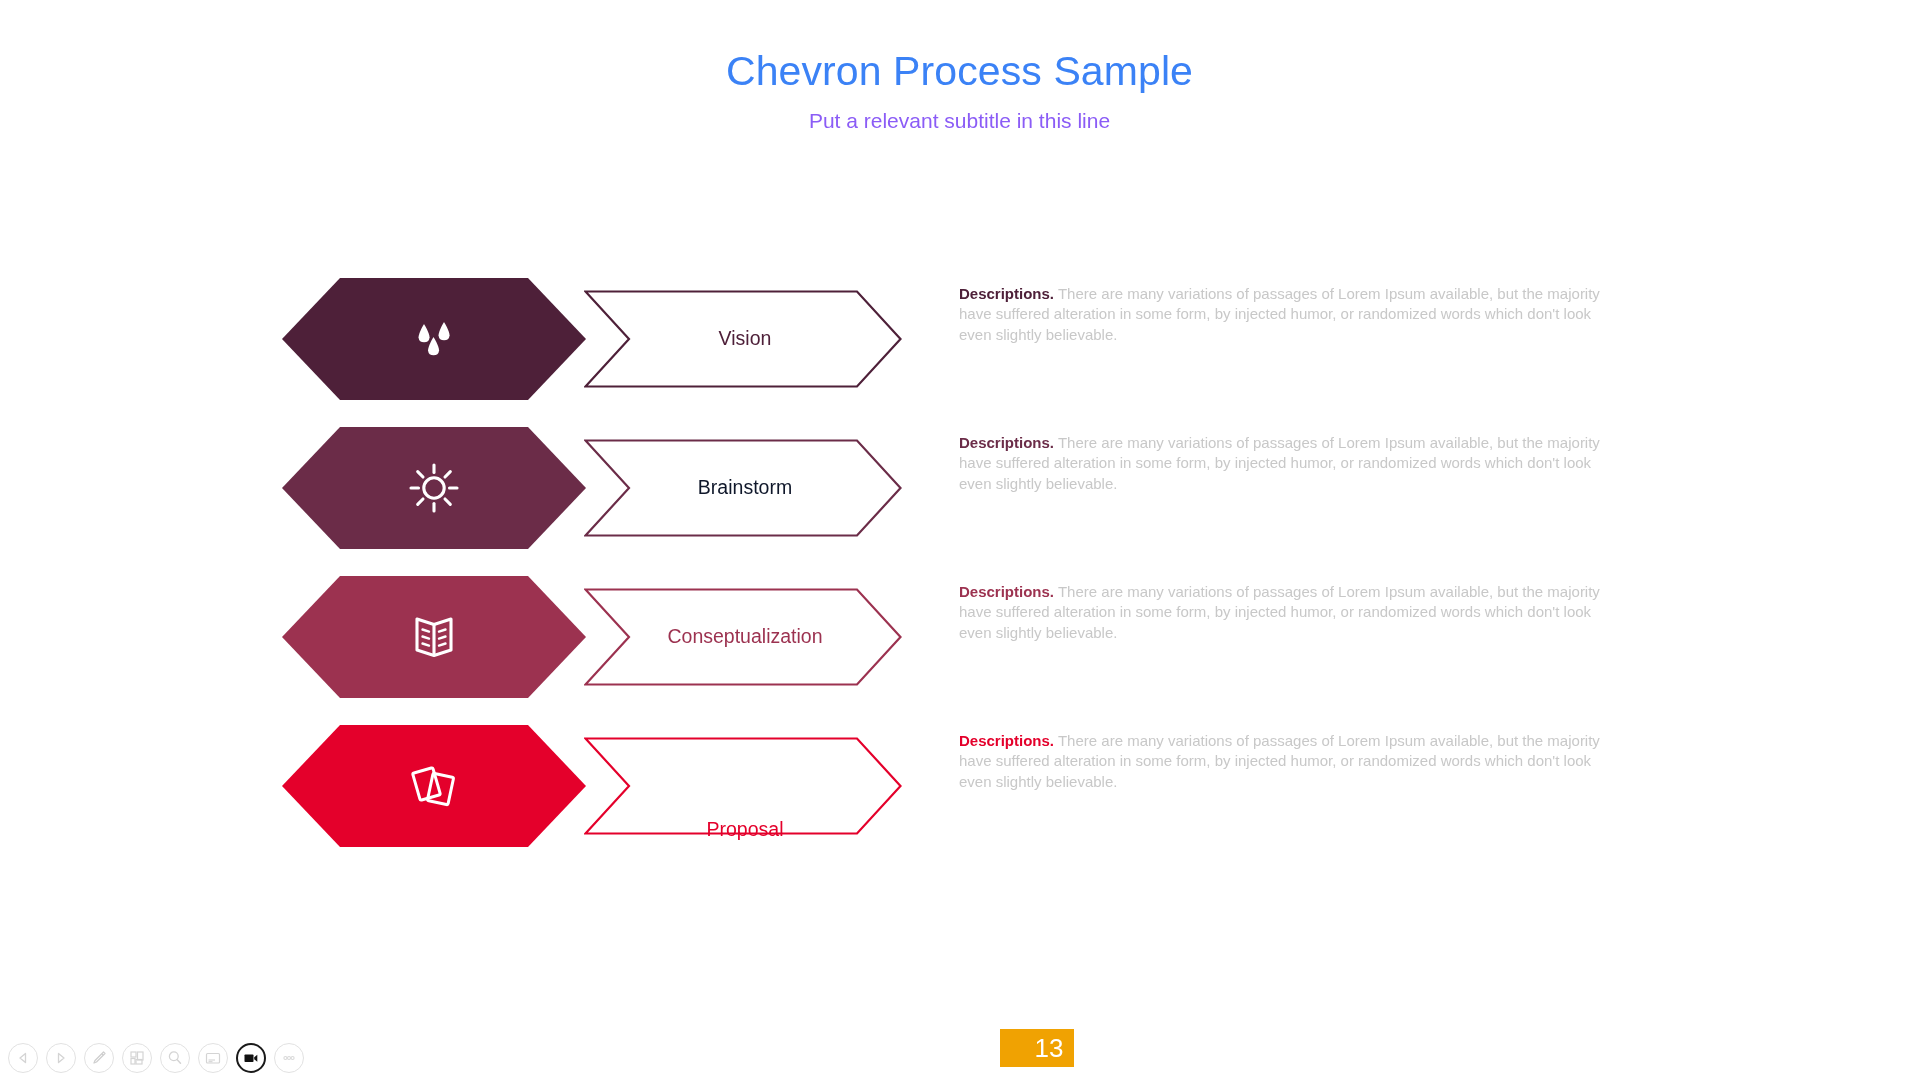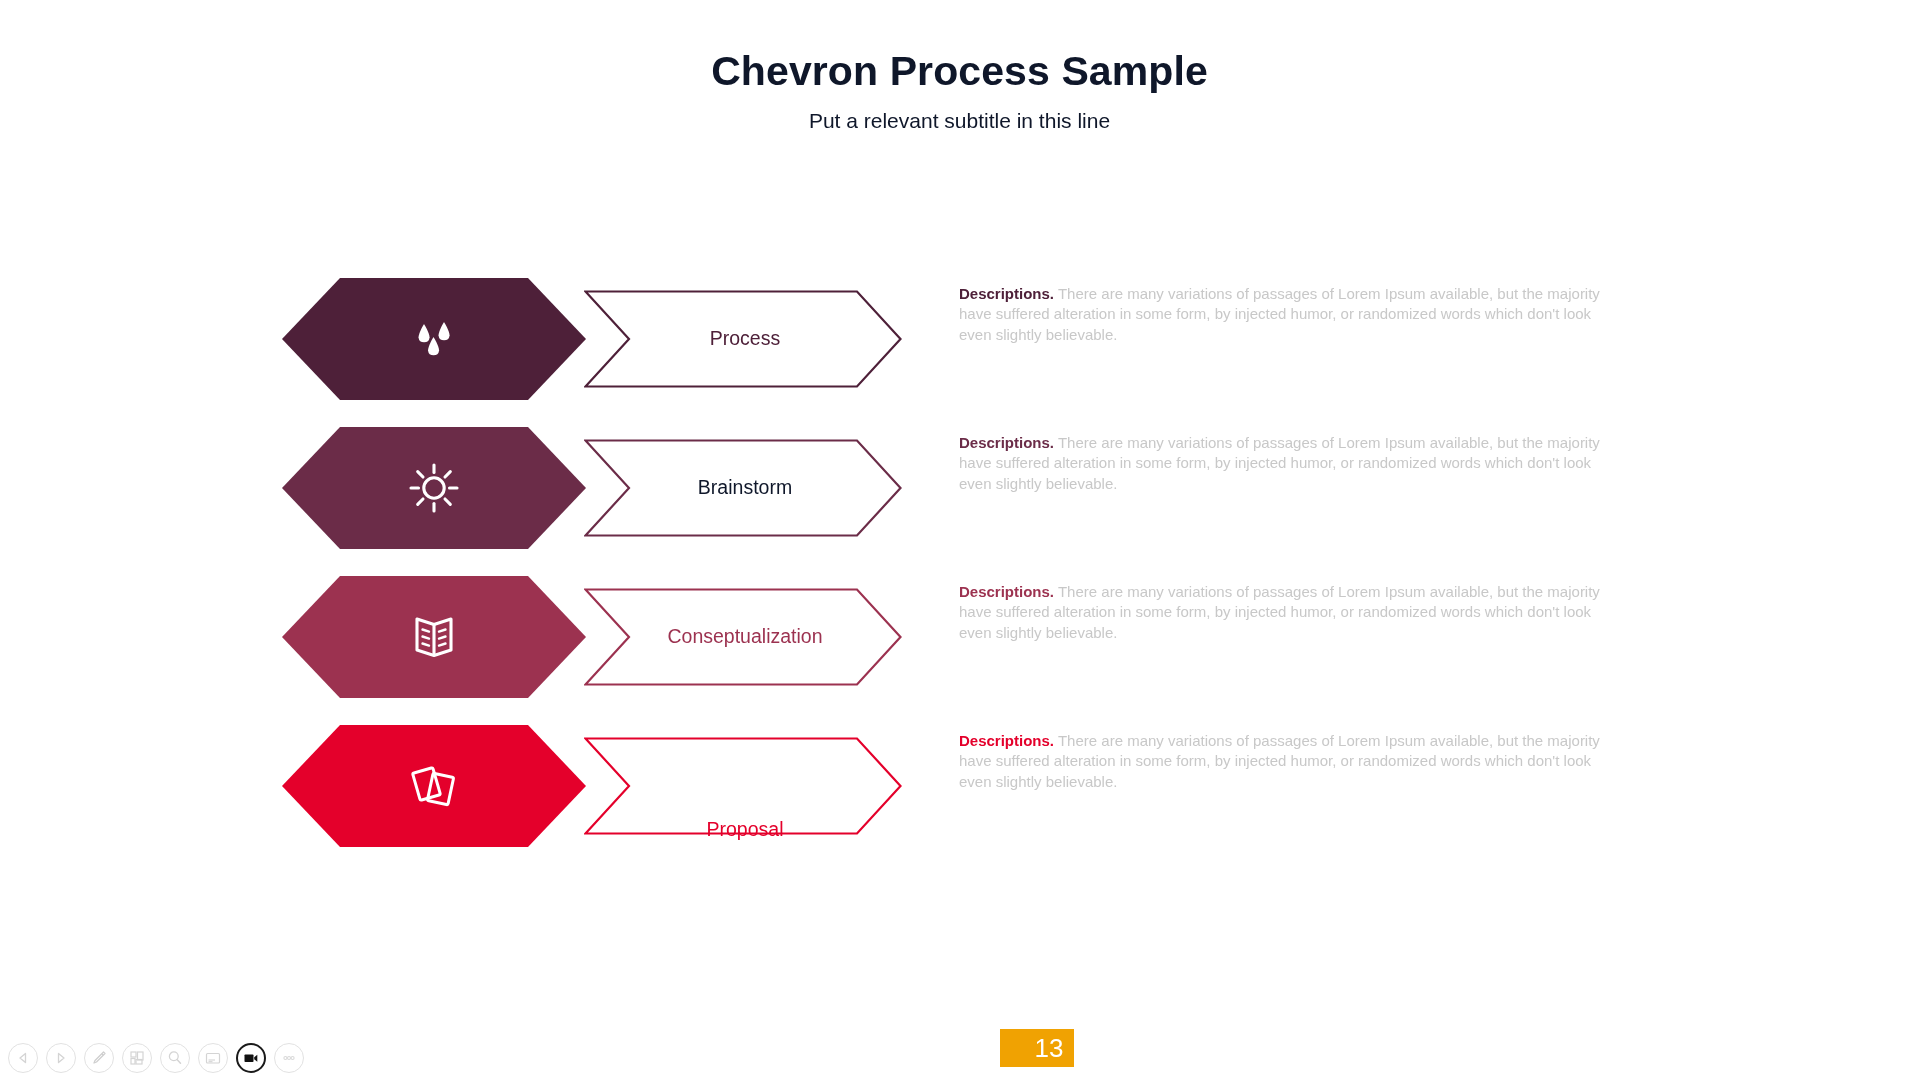--- a/index.html
+++ b/index.html
@@ -12,30 +12,30 @@
   .slide {
     position: relative;
     width: 1919px; height: 1079px;
     background: #ffffff;
   }
 
   
   .header { position: absolute; top: 48px; left: 0; width: 1919px; text-align: center; }
   .slide-title {
     font-size: 41px;
-    font-weight: 700;
-    color: #0f172a;
+    font-weight: 400;
+    color: #3b82f6;
     letter-spacing: 0.1px;
     line-height: 1.15;
   }
   .slide-subtitle {
     margin-top: 14px;
     font-size: 21px;
     font-weight: 400;
-    color: #0f172a;
+    color: #8b5cf6;
   }
 
   
   .process { position: absolute; left: 0; top: 278px; width: 1919px; }
   .row {
     position: relative;
     height: 122px;
     margin-bottom: 27px;
   }
   .row:last-child { margin-bottom: 0; }
@@ -143,21 +143,21 @@
             <path d="M19 14 C19 14 13.5 23 13.5 27.5 A5.6 5.6 0 0 0 24.6 27.5 C24.6 23 19 14 19 14 Z" fill="#ffffff"></path>
             <path d="M39 12 C39 12 33.5 21 33.5 25.5 A5.6 5.6 0 0 0 44.6 25.5 C44.6 21 39 12 39 12 Z" fill="#ffffff"></path>
             <path d="M28.5 27 C28.5 27 23 36 23 40.5 A5.6 5.6 0 0 0 34.1 40.5 C34.1 36 28.5 27 28.5 27 Z" fill="#ffffff"></path>
           </svg>
         </div>
       </div>
       <div class="chev">
         <svg viewBox="0 0 318 98" preserveAspectRatio="none">
           <path d="M1.5 1.5 L273 1.5 L316.5 49 L273 96.5 L1.5 96.5 L45 49 Z" fill="#ffffff" stroke="#4e2039" stroke-width="2.2" id="chevstroke0"></path>
         </svg>
-        <div class="chev-label" id="chevlabel0" style="color: rgb(78, 32, 57);">Process</div>
+        <div class="chev-label" id="chevlabel0" style="color: rgb(78, 32, 57);">Vision</div>
       </div>
       <div class="desc">
         <span class="lead" id="lead0" style="color: rgb(78, 32, 57);">Descriptions.</span>
         <span>There are many variations of passages of Lorem Ipsum available, but the majority have suffered alteration in some form, by injected humor, or randomized words which don't look even slightly believable.</span>
       </div>
     </div>
 
     <div class="row">
       <div class="hex" id="hex1" style="background: rgb(107, 44, 72);">
         <div class="hex-icon">

